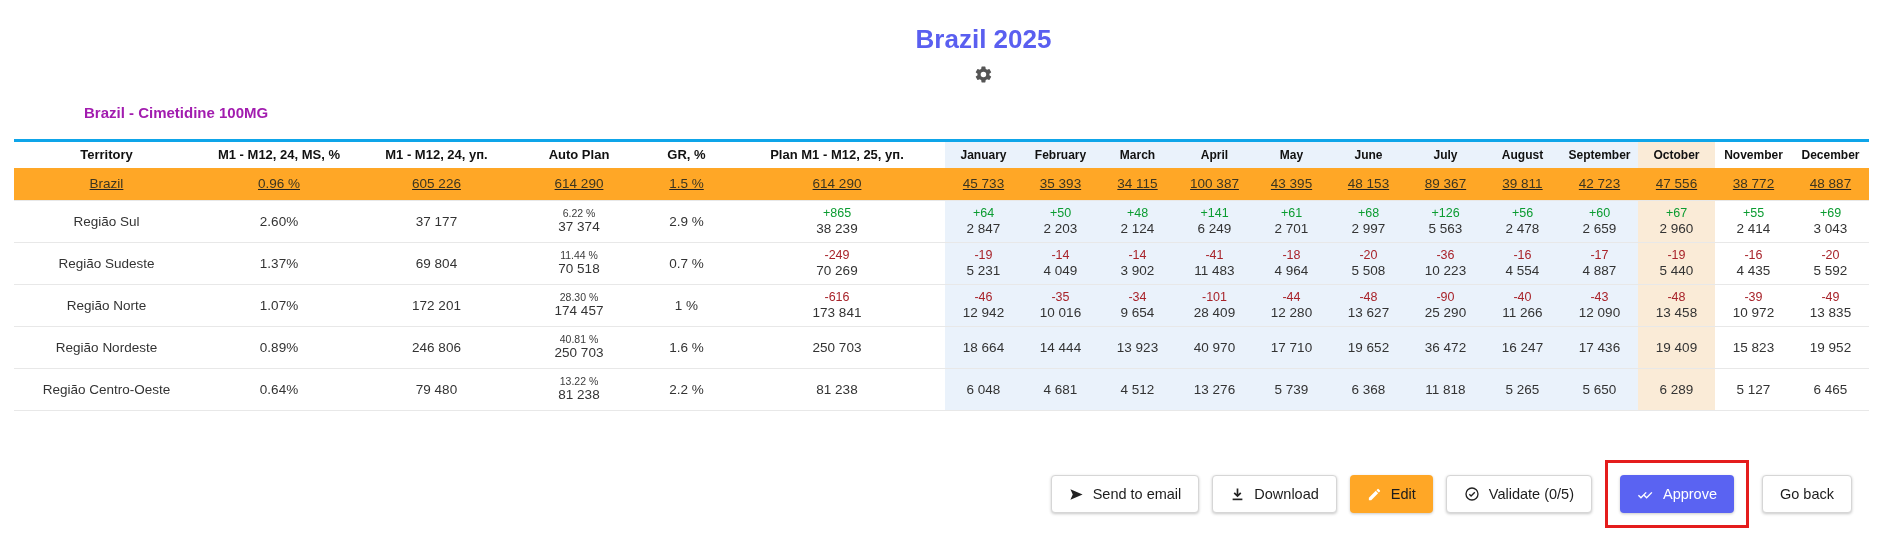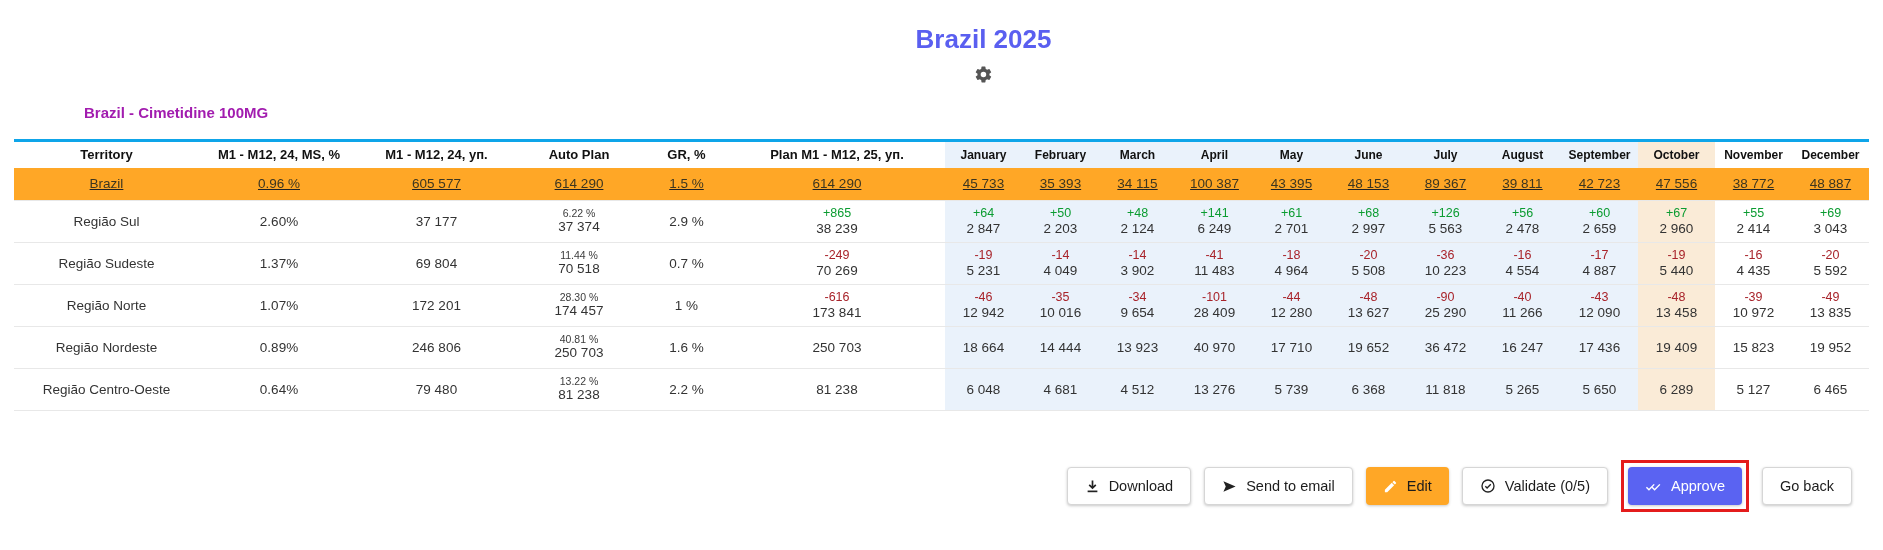--- a/index.html
+++ b/index.html
@@ -36,21 +36,21 @@
 
   .toolbar { position:absolute; top:460px; right:31px; display:flex; align-items:center; gap:13px; }
   .btn {
     height:38px; padding:0 17px; border-radius:4px; background:#fff; border:1px solid #d6d6d6;
     box-shadow:0 1px 3px rgba(0,0,0,0.22); font-size:14.5px; color:#1c1c1c;
     display:flex; align-items:center; gap:9px; cursor:pointer; font-family:inherit; font-weight:400;
     white-space:nowrap;
   }
   .btn-edit { background:#ffa726; border:none; }
   .btn-approve { background:#5a63f2; color:#fff; border:none; }
-  .approve-wrap { border:3px solid #e41c1c; padding:4px; display:flex; }
+  .approve-wrap { border:3px solid #e41c1c; padding:12px; display:flex; }
   .icon { display:flex; align-items:center; }
 </style>
 </head>
 <body>
 
 <div class="title-row">
   <span class="page-title">Brazil 2025</span>
   <span class="gear">
     <svg viewBox="0 0 24 24" width="19" height="19" fill="#555">
         <path d="M19.4 13c.06-.33.1-.66.1-1s-.04-.67-.1-1l2.1-1.64c.19-.15.24-.42.12-.64l-2-3.46c-.12-.22-.39-.3-.61-.22l-2.48 1a7.3 7.3 0 0 0-1.72-1l-.38-2.64A.5.5 0 0 0 13.93 2h-4a.5.5 0 0 0-.49.42l-.38 2.64c-.62.26-1.19.6-1.72 1l-2.48-1a.5.5 0 0 0-.61.22l-2 3.46c-.12.22-.07.49.12.64L4.47 11c-.06.33-.1.66-.1 1s.04.67.1 1l-2.1 1.64a.5.5 0 0 0-.12.64l2 3.46c.12.22.39.3.61.22l2.48-1c.53.4 1.1.74 1.72 1l.38 2.64c.04.24.25.42.49.42h4c.24 0 .45-.18.49-.42l.38-2.64c.62-.26 1.19-.6 1.72-1l2.48 1c.22.08.49 0 .61-.22l2-3.46a.5.5 0 0 0-.12-.64L19.4 13zm-7.47 2.5a3.5 3.5 0 1 1 0-7 3.5 3.5 0 0 1 0 7z"></path>
@@ -100,21 +100,21 @@
         <th class="m-head m-blue">September</th>
         <th class="m-head m-peach">October</th>
         <th class="m-head ">November</th>
         <th class="m-head ">December</th>
       </tr>
   </thead>
   <tbody>
       <tr class="hl">
         <td>Brazil</td>
         <td>0.96 %</td>
-        <td>605 577</td>
+        <td>605 226</td>
         <td>614 290</td>
         <td>1.5 %</td>
         <td>614 290</td>
         <td class="m-blue">45 733</td>
         <td class="m-blue">35 393</td>
         <td class="m-blue">34 115</td>
         <td class="m-blue">100 387</td>
         <td class="m-blue">43 395</td>
         <td class="m-blue">48 153</td>
         <td class="m-blue">89 367</td>
@@ -356,34 +356,34 @@
         <td>5 127</td>
         <td>6 465</td>
       </tr>
     </tbody>
 </table>
 
 <div class="toolbar">
   <button class="btn">
     <span class="icon">
       <svg viewBox="0 0 16 16" width="15" height="15">
+          <path d="M1.5 2.5L14.5 8 1.5 13.5 4 8z" fill="#222"></path>
+        </svg>
+    </span>
+    <span>Send to email</span>
+  </button>
+
+  <button class="btn">
+    <span class="icon">
+      <svg viewBox="0 0 16 16" width="15" height="15">
           <path d="M8 1.5v8M4.5 6.2L8 9.7l3.5-3.5" stroke="#222" stroke-width="1.8" fill="none"></path>
           <path d="M2.8 13.2h10.4" stroke="#222" stroke-width="1.8"></path>
         </svg>
     </span>
     <span>Download</span>
-  </button>
-
-  <button class="btn">
-    <span class="icon">
-      <svg viewBox="0 0 16 16" width="15" height="15">
-          <path d="M1.5 2.5L14.5 8 1.5 13.5 4 8z" fill="#222"></path>
-        </svg>
-    </span>
-    <span>Send to email</span>
   </button>
 
   <button class="btn btn-edit">
     <span class="icon">
       <svg viewBox="0 0 24 24" width="15" height="15" fill="#fff">
           <path d="M3 17.25V21h3.75L17.8 9.94l-3.75-3.75L3 17.25zM20.7 7.04a1 1 0 0 0 0-1.41l-2.34-2.34a1 1 0 0 0-1.41 0l-1.83 1.83 3.75 3.75 1.83-1.83z"></path>
         </svg>
     </span>
     <span>Edit</span>
   </button>

